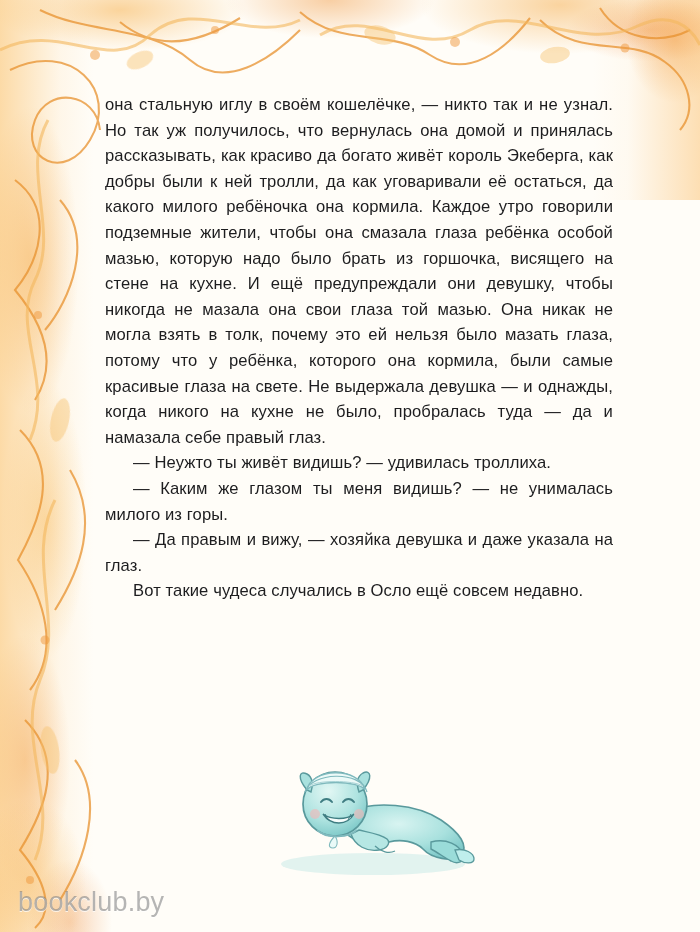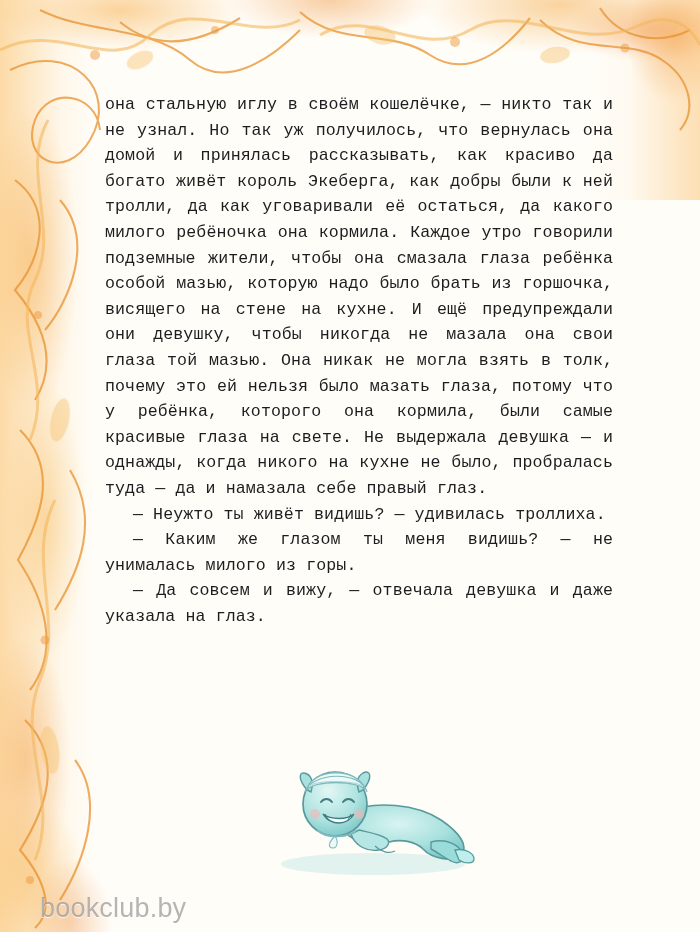--- a/index.html
+++ b/index.html
@@ -80,46 +80,45 @@
     width: 508px;
   }
 
   p.para {
     margin: 0;
     font-size: 16.6px;
     line-height: 25.6px;
     color: #1d1d1f;
     text-align: justify;
     text-indent: 28px;
-    font-family: Liberation Mono, monospace;
+    font-family: Liberation Sans, sans-serif;
     letter-spacing: 0.1px;
   }
   p.para.noindent { text-indent: 0; }
 
   
   .illustration {
     position: absolute;
     left: 255px;
     top: 742px;
     width: 230px;
     height: 135px;
   }
 
   
   .watermark {
     position: absolute;
     left: 18px;
-    bottom: 8px;
+    bottom: 14px;
     font-family: "Liberation Sans", sans-serif;
     font-size: 27px;
     font-weight: 400;
     color: rgba(120,120,120,0.55);
     letter-spacing: 0.2px;
     text-shadow: 0 1px 0 rgba(255,255,255,0.7);
-    margin-left: 22px;
   }
 </style>
 </head>
 <body>
 
 <div class="page">
 
   <div class="deco deco-top"></div>
   <div class="deco deco-left"></div>
   <div class="deco deco-right"></div>
@@ -161,21 +160,22 @@
       <ellipse cx="555" cy="55" rx="15" ry="8" transform="rotate(-10 555 55)"></ellipse>
       <ellipse cx="60" cy="420" rx="9" ry="22" transform="rotate(12 60 420)"></ellipse>
       <ellipse cx="50" cy="750" rx="9" ry="24" transform="rotate(-8 50 750)"></ellipse>
     </g>
   </svg>
 
   <div class="text-col">
     <p class="para noindent">она стальную иглу в своём кошелёчке, — никто так и не узнал. Но так уж получилось, что вернулась она домой и принялась рассказывать, как красиво да богато живёт король Экеберга, как добры были к ней тролли, да как уговаривали её остаться, да какого милого ребёночка она кормила. Каждое утро говорили подземные жители, чтобы она смазала глаза ребёнка особой мазью, которую надо было брать из горшочка, висящего на стене на кухне. И ещё предупреждали они девушку, чтобы никогда не мазала она свои глаза той мазью. Она никак не могла взять в толк, почему это ей нельзя было мазать глаза, потому что у ребёнка, которого она кормила, были самые красивые глаза на свете. Не выдержала девушка — и однажды, когда никого на кухне не было, пробралась туда — да и намазала себе правый глаз.</p>
     <p class="para">— Неужто ты живёт видишь? — удивилась троллиха.</p>
     <p class="para">— Каким же глазом ты меня видишь? — не унималась милого из горы.</p>
-    <p class="para">— Да совсем и вижу, — отвечала девушка и даже указала на глаз.</p>
+    <p class="para">— Да правым и вижу, — хозяйка девушка и даже указала на глаз.</p>
+    <p class="para">Вот такие чудеса случались в Осло ещё совсем недавно.</p>
   </div>
 
   <svg class="illustration" viewBox="0 0 230 135">
     <defs>
       <radialGradient id="bodyG" cx="45%" cy="35%" r="70%">
         <stop offset="0%" stop-color="#d8f4f1"></stop>
         <stop offset="60%" stop-color="#a9e1de"></stop>
         <stop offset="100%" stop-color="#7dc8c8"></stop>
       </radialGradient>
       <radialGradient id="headG" cx="40%" cy="30%" r="70%">

